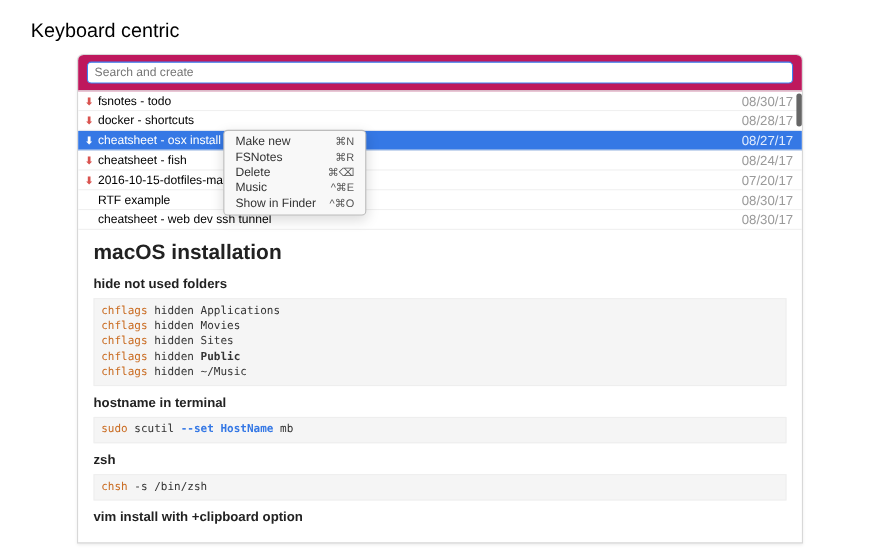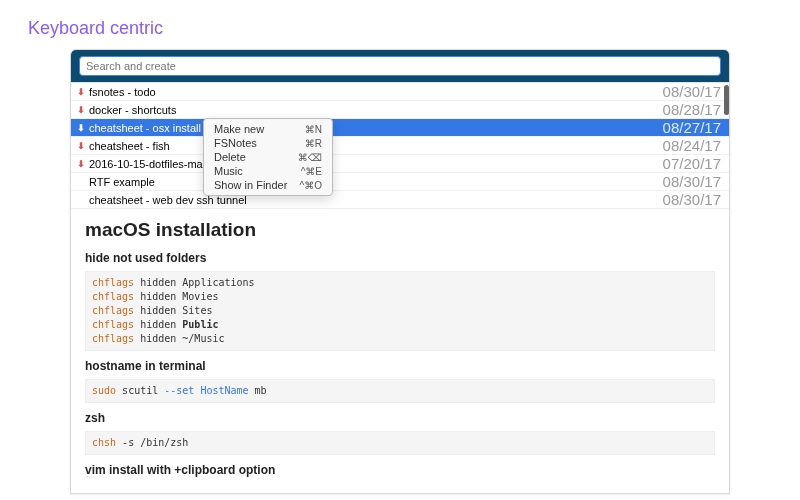--- a/index.html
+++ b/index.html
@@ -9,21 +9,21 @@
       width: 800px;
       height: 500px;
       overflow: hidden;
     }
     .outer {
       padding: 18px 28px 0 28px;
     }
     .page-heading {
       font-size: 18px;
       font-weight: 400;
-      color: #8b5cf6;
+      color: #000000;
       margin-bottom: 10px;
     }
     .window {
       width: 660px;
       background: #fff;
       border: 1px solid #d8d8d8;
       border-radius: 6px 6px 0 0;
       box-shadow: 0 1px 3px rgba(0,0,0,0.08);
       margin: 0 auto;
       overflow: hidden;
@@ -45,21 +45,21 @@
     .window-title {
       position: absolute;
       left: 0; right: 0;
       text-align: center;
       font-size: 11px;
       color: #4a4a4a;
       pointer-events: none;
     }
     .toolbar {
       padding: 6px 8px;
-      background: #0c4a6e;
+      background: #be185d;
       border-bottom: 1px solid #e3e3e3;
     }
     .search-field {
       width: 100%;
       height: 20px;
       border: 1.5px solid #3b82f6;
       border-radius: 4px;
       padding: 2px 6px;
       font-size: 11px;
       color: #aaa;
@@ -82,21 +82,21 @@
     .pin-icon {
       width: 8px; height: 8px;
       color: #d9534f;
       margin-right: 4px;
       display: flex; align-items: center; justify-content: center;
       font-size: 9px;
       font-weight: bold;
     }
     .row.selected .pin-icon { color: #fff; }
     .title { flex: 1; white-space: nowrap; overflow: hidden; text-overflow: ellipsis; }
-    .date { font-size: 15px; color: #9a9a9a; margin-left: 33px; }
+    .date { font-size: 12px; color: #9a9a9a; margin-left: 33px; }
     .scrollbar {
       position: absolute;
       right: 0; top: 2px;
       width: 5px; height: 30px;
       background: #666; border-radius: 3px;
     }
     .context-menu {
       position: absolute;
       top: 35px; left: 132px;
       width: 130px;
@@ -136,21 +136,21 @@
       border: 1px solid #eee;
       padding: 4px 6px;
       font-family: Menlo, Monaco, monospace;
       font-size: 10px;
       line-height: 1.4;
       white-space: pre;
       color: #333;
       margin-bottom: 4px;
     }
     .kw-cmd { color: #c96a1f; font-weight: normal; }
-    .kw-opt { color: #3578e5; font-weight: normal; }
+    .kw-opt { color: #3578e5; font-weight: bold; }
     .kw-bold { font-weight: bold; }
   </style>
 </head>
 <body>
 
 <div class="outer">
   <div class="page-heading">Keyboard centric</div>
 
   <div class="window">
 

